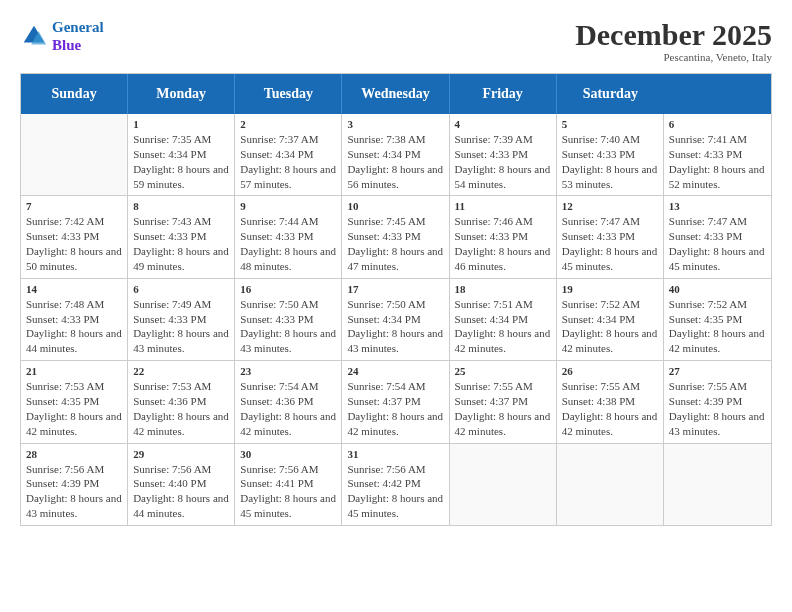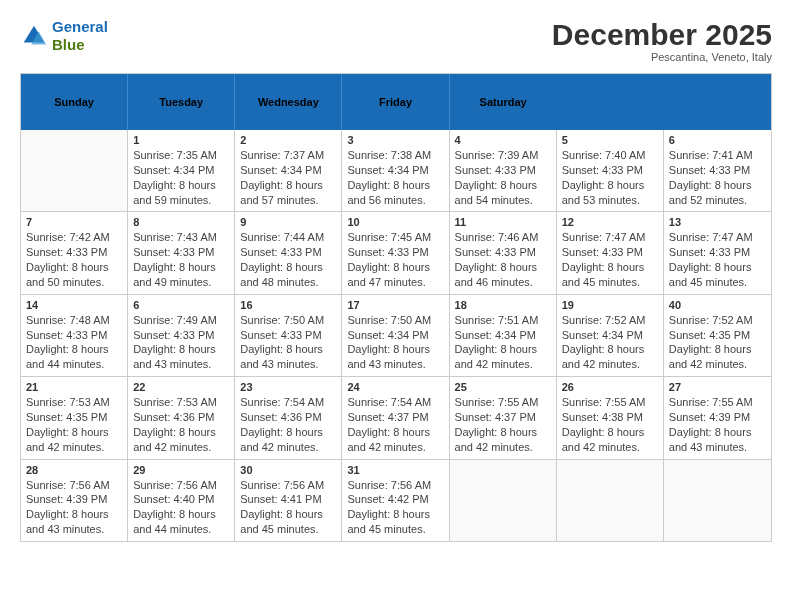--- a/index.html
+++ b/index.html
@@ -9,20 +9,21 @@
       font-family: Arial, sans-serif;
       background: #fff;
       overflow: hidden;
     }
     .page {
       width: 792px;
       height: 480px;
       padding: 18px 20px 12px 20px;
       display: flex;
       flex-direction: column;
+      font-family: Liberation Serif, serif;
     }
     .header {
       display: flex;
       justify-content: space-between;
       align-items: flex-start;
       margin-bottom: 10px;
     }
     .logo {
       display: flex;
       align-items: center;
@@ -60,24 +61,24 @@
       display: flex;
       flex-direction: column;
       border: 1px solid #ccc;
     }
     .cal-header {
       display: grid;
       grid-template-columns: repeat(7, 1fr);
       background: #1a6bb5;
     }
     .cal-header-cell {
-      color: #000000;
-      font-size: 11px;
+      color: #ffffff;
+      font-size: 14px;
       font-weight: bold;
-      padding: 22px 6px;
+      padding: 12px 6px;
       text-align: center;
       border-right: 1px solid #3a8ad4;
     }
     .cal-header-cell:last-child { border-right: none; text-align: center; }
     .cal-body {
       display: flex;
       flex-direction: column;
       flex: 1;
     }
     .cal-row {
@@ -116,32 +117,33 @@
 
 <div class="page">
   <div class="header">
     <div class="logo">
       <svg class="logo-icon" viewBox="0 0 30 30" xmlns="http://www.w3.org/2000/svg">
         <polygon points="15,4 26,22 4,22" fill="#1a6bb5"></polygon>
         <polygon points="20,10 28,24 12,24" fill="#3a9ad4" opacity="0.7"></polygon>
       </svg>
       <div class="logo-text">
         <div><span>General</span></div>
-        <div><span style="color:#4d7c0f;">Blue</span></div>
+        <div><span style="color:#6d28d9;">Blue</span></div>
       </div>
     </div>
     <div class="title-block">
       <div class="month-title">December 2025</div>
       <div class="location">Pescantina, Veneto, Italy</div>
     </div>
   </div>
 
   <div class="calendar">
     <div class="cal-header">
       <div class="cal-header-cell">Sunday</div>
+      <div class="cal-header-cell">Monday</div>
       <div class="cal-header-cell">Tuesday</div>
       <div class="cal-header-cell">Wednesday</div>
       <div class="cal-header-cell">Friday</div>
       <div class="cal-header-cell">Saturday</div>
     </div>
     <div class="cal-body" id="cal-body">
     <div class="cal-row">
           <div class="cal-cell empty"></div>
           <div class="cal-cell"><span class="day-num">1</span><span class="cell-text">Sunrise: 7:35 AM<br>Sunset: 4:34 PM<br>Daylight: 8 hours and 59 minutes.</span></div>
           <div class="cal-cell"><span class="day-num">2</span><span class="cell-text">Sunrise: 7:37 AM<br>Sunset: 4:34 PM<br>Daylight: 8 hours and 57 minutes.</span></div>

